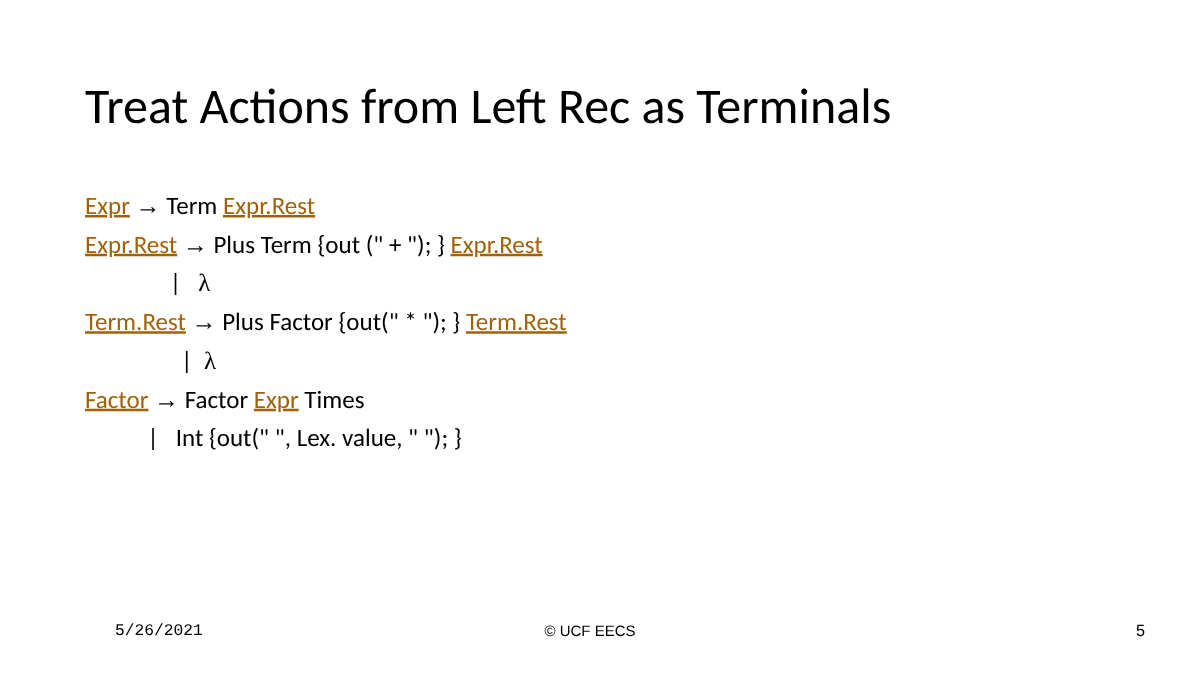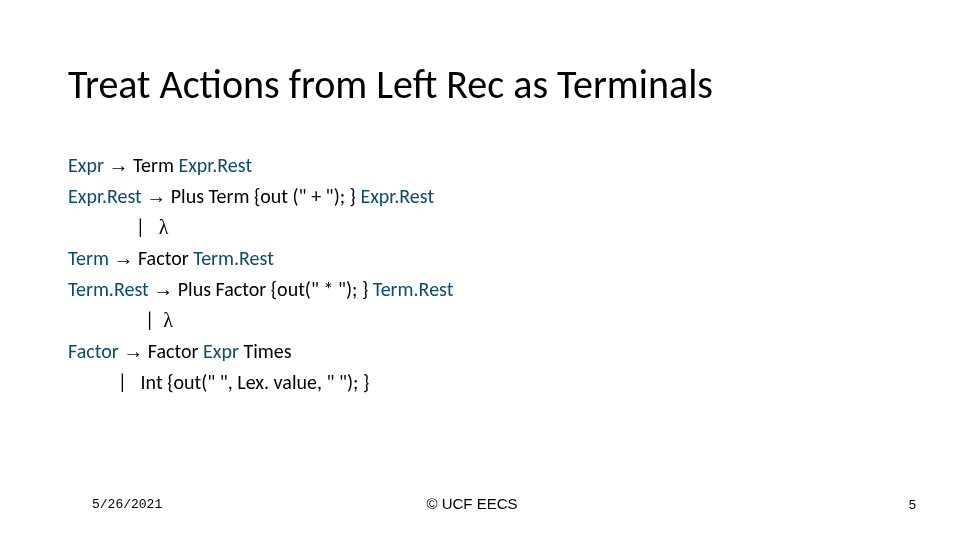--- a/index.html
+++ b/index.html
@@ -32,38 +32,38 @@
     left: 68px;
     top: 150px;
     font-size: 20px;
     line-height: 1.55;
     color: #000;
     white-space: nowrap;
   }
   .body .line {
     display: block;
   }
-  .nt { color: #0c4a6e; } 
+  .nt { color: #a16207; text-decoration: underline; } 
   .arrow { font-family: "Segoe UI Symbol", Arial, sans-serif; }
   .lambda { font-family: "Times New Roman", serif; }
   .footer-date {
     position: absolute;
     left: 92px;
     bottom: 28px;
     font-size: 13px;
     font-family: Liberation Mono, monospace;
     color: #000;
   }
   .footer-center {
     position: absolute;
     left: 0;
     right: 16px;
     bottom: 28px;
     text-align: center;
-    font-size: 15px;
+    font-size: 12px;
     font-family: Arial, sans-serif;
     color: #000;
   }
   .footer-num {
     position: absolute;
     right: 44px;
     bottom: 28px;
     font-size: 13px;
     font-family: Arial, sans-serif;
     color: #000;
@@ -97,29 +97,20 @@
       <span> </span>
       <span>Term</span>
       <span> </span>
       <span>{out (" + "); }</span>
       <span> </span>
       <span class="nt">Expr.Rest</span>
     </span>
 
     <span class="line" style="white-space:pre;"><span>               </span><span>|</span><span>   </span><span class="lambda">λ</span></span>
 
-    <span class="line">
-      <span class="nt">Term</span>
-      <span> </span>
-      <span class="arrow">→</span>
-      <span> </span>
-      <span>Factor</span>
-      <span> </span>
-      <span class="nt">Term.Rest</span>
-    </span>
 
     <span class="line">
       <span class="nt">Term.Rest</span>
       <span> </span>
       <span class="arrow">→</span>
       <span> </span>
       <span>Plus</span>
       <span> </span>
       <span>Factor</span>
       <span> </span>

